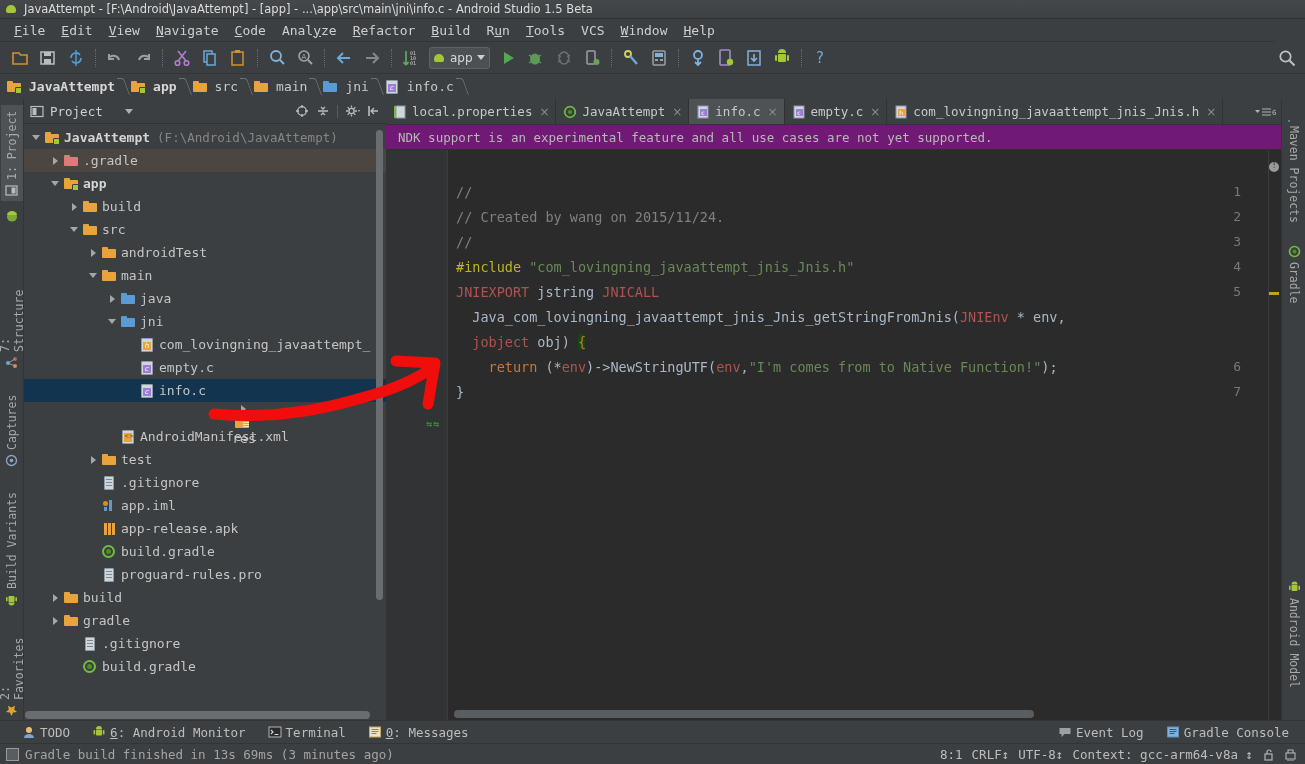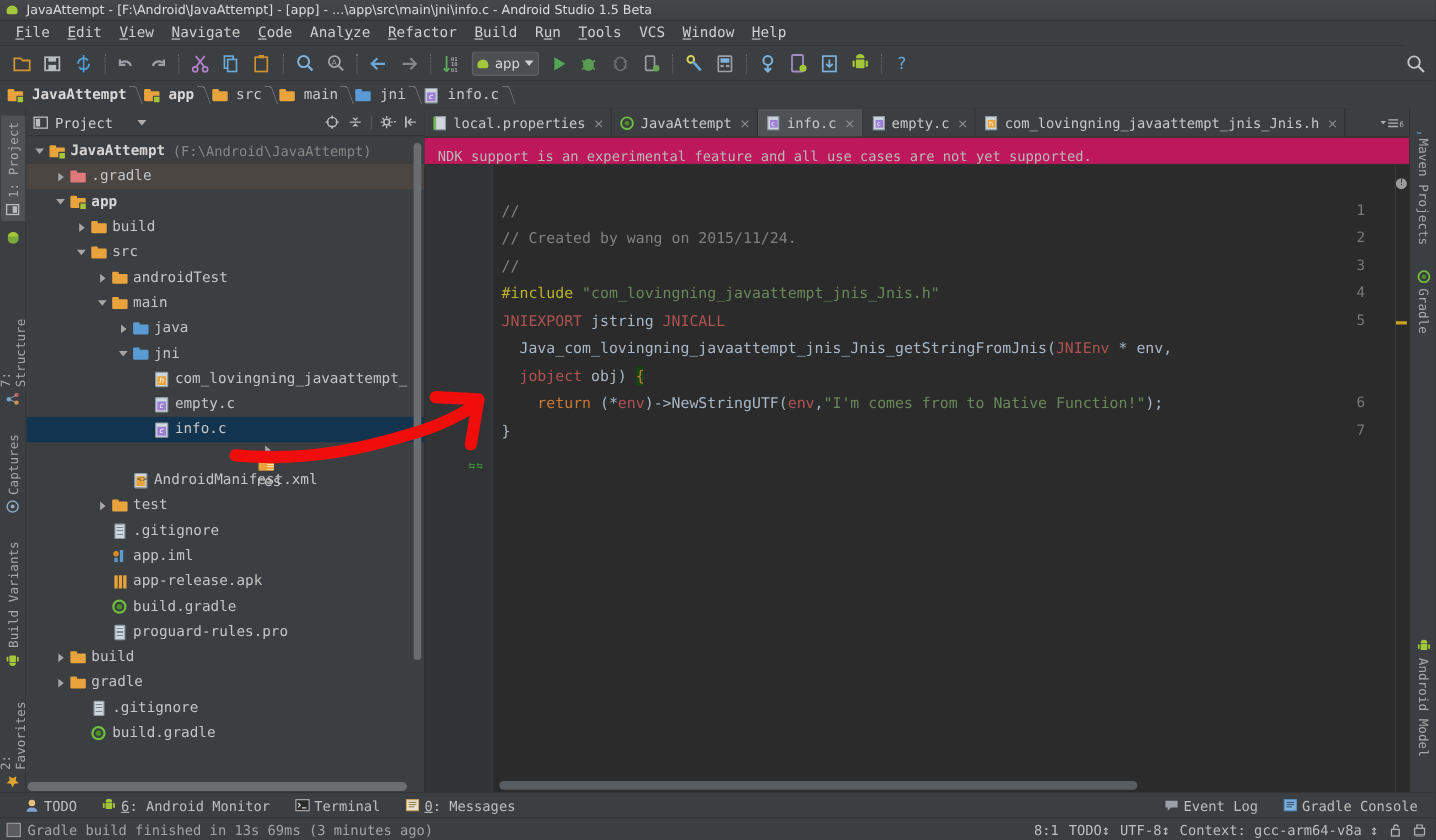--- a/index.html
+++ b/index.html
@@ -265,22 +265,22 @@
     margin-left: 7px; font-size: 12px; color: #8c8c8c;
     font-family: "DejaVu Sans", sans-serif;
   }
   .tabbar-right {
     margin-left: auto; display: flex; align-items: center;
     padding: 0 5px; gap: 2px;
   }
   .tab-menu-ico { display: flex; align-items: center; gap: 1px; }
 
   .ndk-banner {
-    height: 25px; background: #be185d; border-bottom: 1px solid #2f2f2f;
-    display: flex; align-items: flex-end; padding-left: 12px;
+    height: 25px; background: #701a75; border-bottom: 1px solid #2f2f2f;
+    display: flex; align-items: center; padding-left: 12px;
   }
   .ndk-banner .nb-text { font-size: 12.5px; color: #b8b8b8; }
 
   .code-wrap { flex: 1 1 auto; position: relative; background: #2b2b2b; overflow: hidden; }
   .gutter {
     position: absolute; left: 0; top: 0; width: 62px; height: 100%;
     background: #313335; border-right: 1px solid #3a3d3f;
   }
   .gnum {
     position: absolute; right: 40px; font-size: 13px; color: #787878;
@@ -1101,21 +1101,21 @@
     </div>
   </div>
 
   <div class="statusbar">
     <div class="sb-left">
       <span class="sb-msg-ico"></span>
       <span class="sb-text">Gradle build finished in 13s 69ms  (3 minutes ago)</span>
     </div>
     <div class="sb-right">
       <span class="sb-text">8:1</span>
-      <span class="sb-text">TODO↕</span>
+      <span class="sb-text">CRLF↕</span>
       <span class="sb-text">UTF-8↕</span>
       <span class="sb-text">Context: gcc-arm64-v8a ↕</span>
       <span class="sb-ico">
         <svg width="13" height="13" viewBox="0 0 13 13">
             <rect x="3" y="6" width="7" height="6" fill="none" stroke="#b0b4b8" stroke-width="1.2"></rect>
             <path d="M5 6V4a2 2 0 0 1 4 0" fill="none" stroke="#b0b4b8" stroke-width="1.2"></path>
           </svg>
       </span>
       <span class="sb-ico">
         <svg width="13" height="13" viewBox="0 0 13 13">

